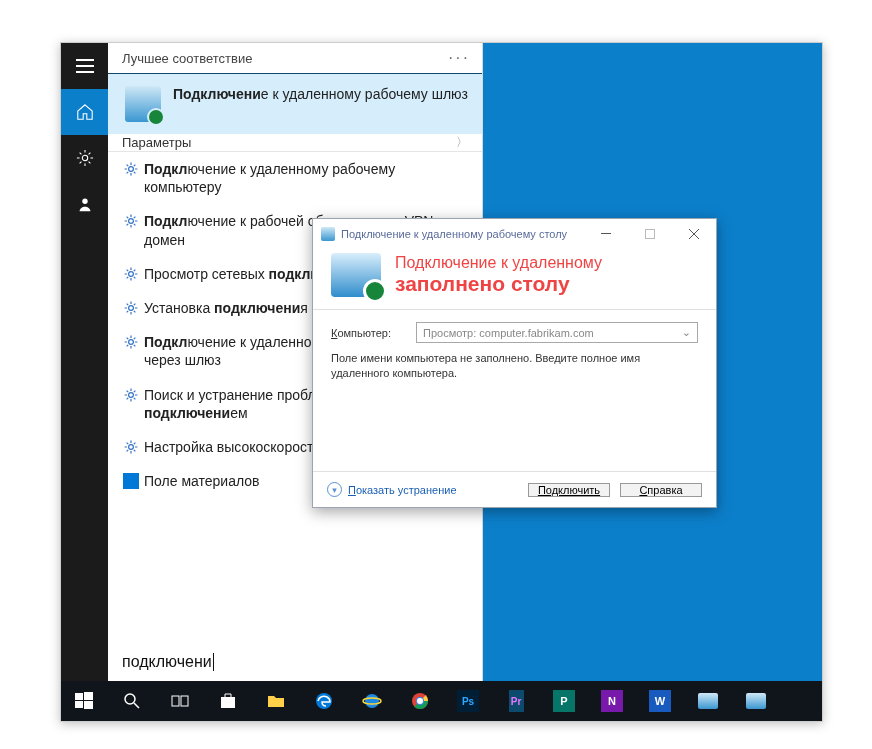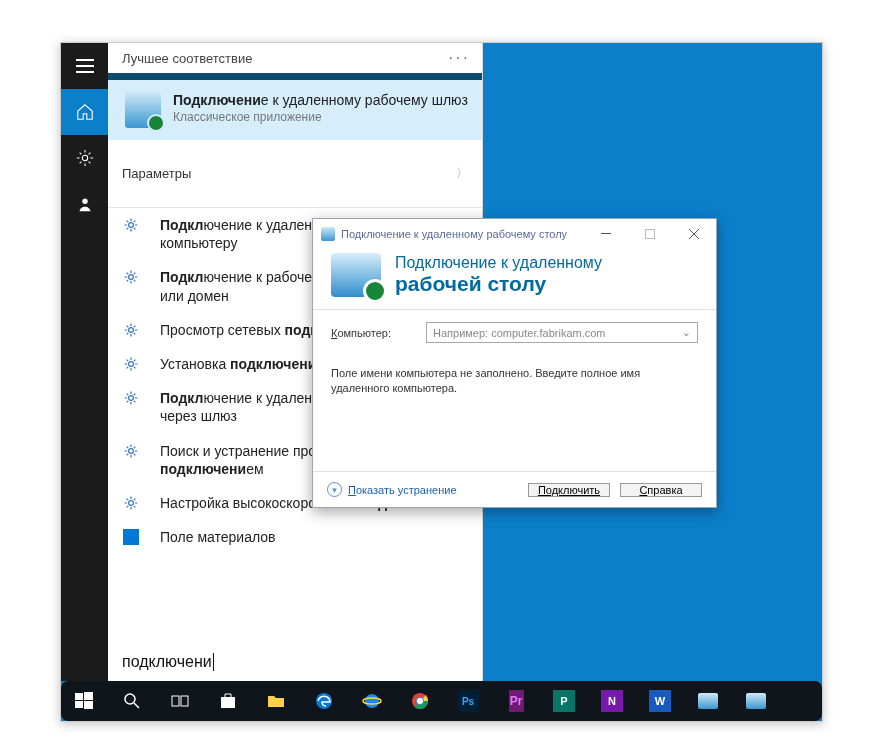--- a/index.html
+++ b/index.html
@@ -5,54 +5,54 @@
 * { margin: 0; padding: 0; box-sizing: border-box; font-family: "Segoe UI", Tahoma, sans-serif; }
 body { width: 872px; height: 749px; background: #fff; position: relative; overflow: hidden; }
 .container { position: absolute; left: 60px; top: 42px; width: 763px; height: 680px; box-shadow: 0 2px 10px rgba(0,0,0,0.25); border: 1px solid #ccc; }
 .desktop { position: absolute; inset: 0; background: #0c7fcb; }
 .start-rail { position: absolute; left: 0; top: 0; width: 47px; height: calc(100% - 40px); background: #1b1b1b; display: flex; flex-direction: column; }
 .rail-item { width: 47px; height: 46px; display: flex; align-items: center; justify-content: center; color: #fff; cursor: pointer; }
 .rail-item.active { background: #0c7fcb; }
 .rail-item svg { width: 18px; height: 18px; }
 .rail-hamburger svg { width: 18px; height: 14px; }
 .search-panel { position: absolute; left: 47px; top: 0; width: 375px; height: calc(100% - 40px); background: #fff; display: flex; flex-direction: column; border-right: 1px solid #d9d9d9; }
-.sp-header { display: flex; align-items: center; justify-content: space-between; padding: 6px 12px 6px 14px; color: #444; font-size: 13px; border-bottom: 7px solid #0c4a6e; }
+.sp-header { display: flex; align-items: center; justify-content: space-between; padding: 6px 12px 6px 14px; color: #444; font-size: 13px; border-bottom: 1px solid #0c4a6e; }
 .sp-more { font-size: 16px; letter-spacing: 2px; color: #666; cursor: pointer; }
 .best-match { display: flex; gap: 12px; padding: 12px 14px; background: #d6eefc; border-left: 3px solid transparent; cursor: pointer; }
 .bm-icon { width: 36px; height: 36px; background: linear-gradient(#cfe8f6,#3a97d1); border-radius: 3px; position: relative; flex-shrink: 0; }
 .bm-icon::after { content:""; position:absolute; right:-4px; bottom:-4px; width:14px; height:14px; background:#17863b; border-radius:50%; border:2px solid #d6eefc; }
 .bm-text { font-size: 14px; color: #222; }
 .bm-text .bold { font-weight: 600; }
 .bm-sub { font-size: 12px; color: #777; margin-top: 2px; }
-.sp-section { display: flex; align-items: center; justify-content: space-between; padding: 25px 14px; font-size: 13px; color: #333; border-bottom: 1px solid #e5e5e5; cursor: pointer; }
+.sp-section { display: flex; align-items: center; justify-content: space-between; padding: 0 14px; font-size: 13px; color: #333; border-bottom: 1px solid #e5e5e5; cursor: pointer; }
 .chev { color: #888; font-size: 12px; }
-.result-item { display: flex; gap: 20px; padding: 8px 14px; font-size: 14px; color: #222; line-height: 1.3; cursor: pointer; }
+.result-item { display: flex; gap: 4px; padding: 8px 14px; font-size: 14px; color: #222; line-height: 1.3; cursor: pointer; }
 .result-item .ri-icon { width: 18px; height: 18px; flex-shrink: 0; display:flex; align-items:center; justify-content:center; }
 .result-item .ri-icon svg { width: 16px; height: 16px; }
 .result-item .bold { font-weight: 600; }
 .search-input-row { margin-top: auto; padding: 10px 14px; font-size: 16px; color: #111; display:flex; align-items:center; }
 .search-input-row::after { content:""; display:inline-block; width:1px; height:18px; background:#111; margin-left:1px; animation: blink 1s steps(1) infinite; }
 @keyframes blink { 50% { opacity: 0; } }
-.taskbar { position: absolute; left: 0; bottom: 0; width: 100%; height: 40px; background: #10151b; display: flex; align-items: center; gap: 2px; padding-left: 0; border-radius: 7px; }
+.taskbar { position: absolute; left: 0; bottom: 0; width: 100%; height: 40px; background: #10151b; display: flex; align-items: center; gap: 2px; padding-left: 0; }
 .tb-item { width: 46px; height: 40px; display: flex; align-items: center; justify-content: center; cursor: pointer; color:#fff; }
 .tb-item svg { width: 20px; height: 20px; }
 .rdp-window { position: absolute; left: 251px; top: 175px; width: 405px; height: 290px; background: #fff; border: 1px solid #9aa5b1; box-shadow: 0 4px 14px rgba(0,0,0,0.35); display:flex; flex-direction:column; }
 .rdp-titlebar { height: 30px; display: flex; align-items: center; padding: 0 0 0 8px; font-size: 11px; color: #5a6b9a; }
 .rdp-titlebar .t-icon { width: 14px; height: 14px; margin-right: 6px; background: linear-gradient(#cfe8f6,#3a97d1); border-radius:2px; }
 .rdp-titlebar .spacer { flex: 1; }
 .win-btn { width: 44px; height: 30px; display: flex; align-items: center; justify-content: center; color: #555; cursor: pointer; }
 .win-btn.dis { color: #bbb; }
 .rdp-banner { display: flex; gap: 14px; padding: 4px 18px 12px 18px; align-items:center; }
 .rdp-banner-icon { width: 50px; height: 44px; background: linear-gradient(#d9eefc,#2f8dcb); border-radius: 4px; position:relative; flex-shrink:0; }
 .rdp-banner-icon::after { content:""; position:absolute; right:-6px; bottom:-6px; width:18px; height:18px; background:#17863b; border-radius:50%; border:3px solid #fff; }
-.rdp-banner-text { color: #0369a1; }
+.rdp-banner-text { color: #ef4444; }
 .rdp-banner-text .line1 { font-size: 16px; }
 .rdp-banner-text .line2 { font-size: 21px; font-weight: 700; }
 .rdp-body { padding: 12px 18px; font-size: 11px; color: #333; border-top: 1px solid #e0e0e0; flex:1; }
-.rdp-row { display: flex; align-items: center; margin-bottom: 23px; gap: 10px; }
+.rdp-row { display: flex; align-items: center; margin-bottom: 8px; gap: 0; }
 .rdp-label { width: 85px; }
 .rdp-label u { text-decoration: underline; }
 .rdp-combo { flex: 1; border: 1px solid #a8a8a8; height: 21px; display: flex; align-items: center; padding: 0 6px; color: #888; font-size: 11px; justify-content: space-between; cursor: pointer; }
 .rdp-hint { font-size: 11px; color: #333; line-height: 1.4; }
 .rdp-footer { border-top: 1px solid #e0e0e0; padding: 10px 14px; display: flex; align-items: center; gap: 10px; }
 .rdp-expand { display: flex; align-items: center; gap: 6px; font-size: 11px; color: #1a5fb4; cursor: pointer; }
 .rdp-expand .circ { width: 15px; height: 15px; border: 1px solid #5a8fd6; border-radius: 50%; display:flex; align-items:center; justify-content:center; color:#5a8fd6; font-size:9px; }
 .rdp-footer .spacer { flex: 1; }
 .rdp-btn { min-width: 82px; height: 14px; border: 1px solid #999; background: #f3f3f3; font-size: 11px; cursor: pointer; }
 .rdp-btn u { text-decoration: underline; }
@@ -95,21 +95,20 @@
 
 <div class="search-panel">
   <div class="sp-header">
     <span>Лучшее соответствие</span>
     <span class="sp-more">···</span>
   </div>
   <div class="best-match">
     <div class="bm-icon"></div>
     <div class="bm-text">
       <span class="bold">Подключени</span><span>е к удаленному рабочему шлюз</span>
-      <div class="bm-sub">Классическое приложение</div>
     </div>
   </div>
   <div class="sp-section">
     <span>Параметры</span>
     <span class="chev">〉</span>
   </div>
   <div class="result-scroll">
     <div id="results-container">
           <div class="result-item">
             <div class="ri-icon">
@@ -205,28 +204,28 @@
     <div class="win-btn close">
           <svg viewBox="0 0 10 10" width="10" height="10">
             <path d="M0 0L10 10M10 0L0 10" stroke="currentColor" stroke-width="1"></path>
           </svg>
         </div>
   </div>
   <div class="rdp-banner">
     <div class="rdp-banner-icon"></div>
     <div class="rdp-banner-text">
       <div class="line1">Подключение к удаленному</div>
-      <div class="line2">рабочей столу</div>
+      <div class="line2">заполнено столу</div>
     </div>
   </div>
   <div class="rdp-body">
     <div class="rdp-row">
       <div class="rdp-label"><u>К</u><span>омпьютер:</span></div>
       <div class="rdp-combo">
-        <span>Например: computer.fabrikam.com</span>
+        <span>Просмотр: computer.fabrikam.com</span>
         <span>⌄</span>
       </div>
     </div>
     <div class="rdp-hint">Поле имени компьютера не заполнено. Введите полное имя удаленного компьютера.</div>
   </div>
   <div class="rdp-footer">
     <div class="rdp-expand">
       <div class="circ">▾</div>
       <span><u>П</u><span>оказать устранение</span></span>
     </div>
@@ -286,21 +285,21 @@
           <circle cx="10" cy="10" r="8" fill="#0f9d58" clip-path="polygon(50% 50%,100% 50%,100% 100%,0 100%)"></circle>
           <circle cx="10" cy="10" r="8" fill="#ffcd40" clip-path="polygon(50% 50%,100% 0,100% 50%)"></circle>
           <circle cx="10" cy="10" r="4" fill="#4285f4"></circle>
           <circle cx="10" cy="10" r="3" fill="#fff"></circle>
         </svg>
       </div>
   <div class="tb-item">
         <div style="width:22px;height:22px;background:#001e36;color:#31a8ff;font-size:10px;font-weight:700;display:flex;align-items:center;justify-content:center">Ps</div>
       </div>
   <div class="tb-item">
-        <div style="width:15px;height:22px;background:#701a75;color:#e478ff;font-size:12px;font-weight:700;display:flex;align-items:center;justify-content:center">Pr</div>
+        <div style="width:15px;height:22px;background:#0c4a6e;color:#e478ff;font-size:10px;font-weight:700;display:flex;align-items:center;justify-content:center">Pr</div>
       </div>
   <div class="tb-item">
         <div style="width:22px;height:22px;background:#077568;color:#fff;font-size:11px;font-weight:700;display:flex;align-items:center;justify-content:center">P</div>
       </div>
   <div class="tb-item">
         <div style="width:22px;height:22px;background:#7719aa;color:#fff;font-size:11px;font-weight:700;display:flex;align-items:center;justify-content:center">N</div>
       </div>
   <div class="tb-item">
         <div style="width:22px;height:22px;background:#185abd;color:#fff;font-size:11px;font-weight:700;display:flex;align-items:center;justify-content:center">W</div>
       </div>

